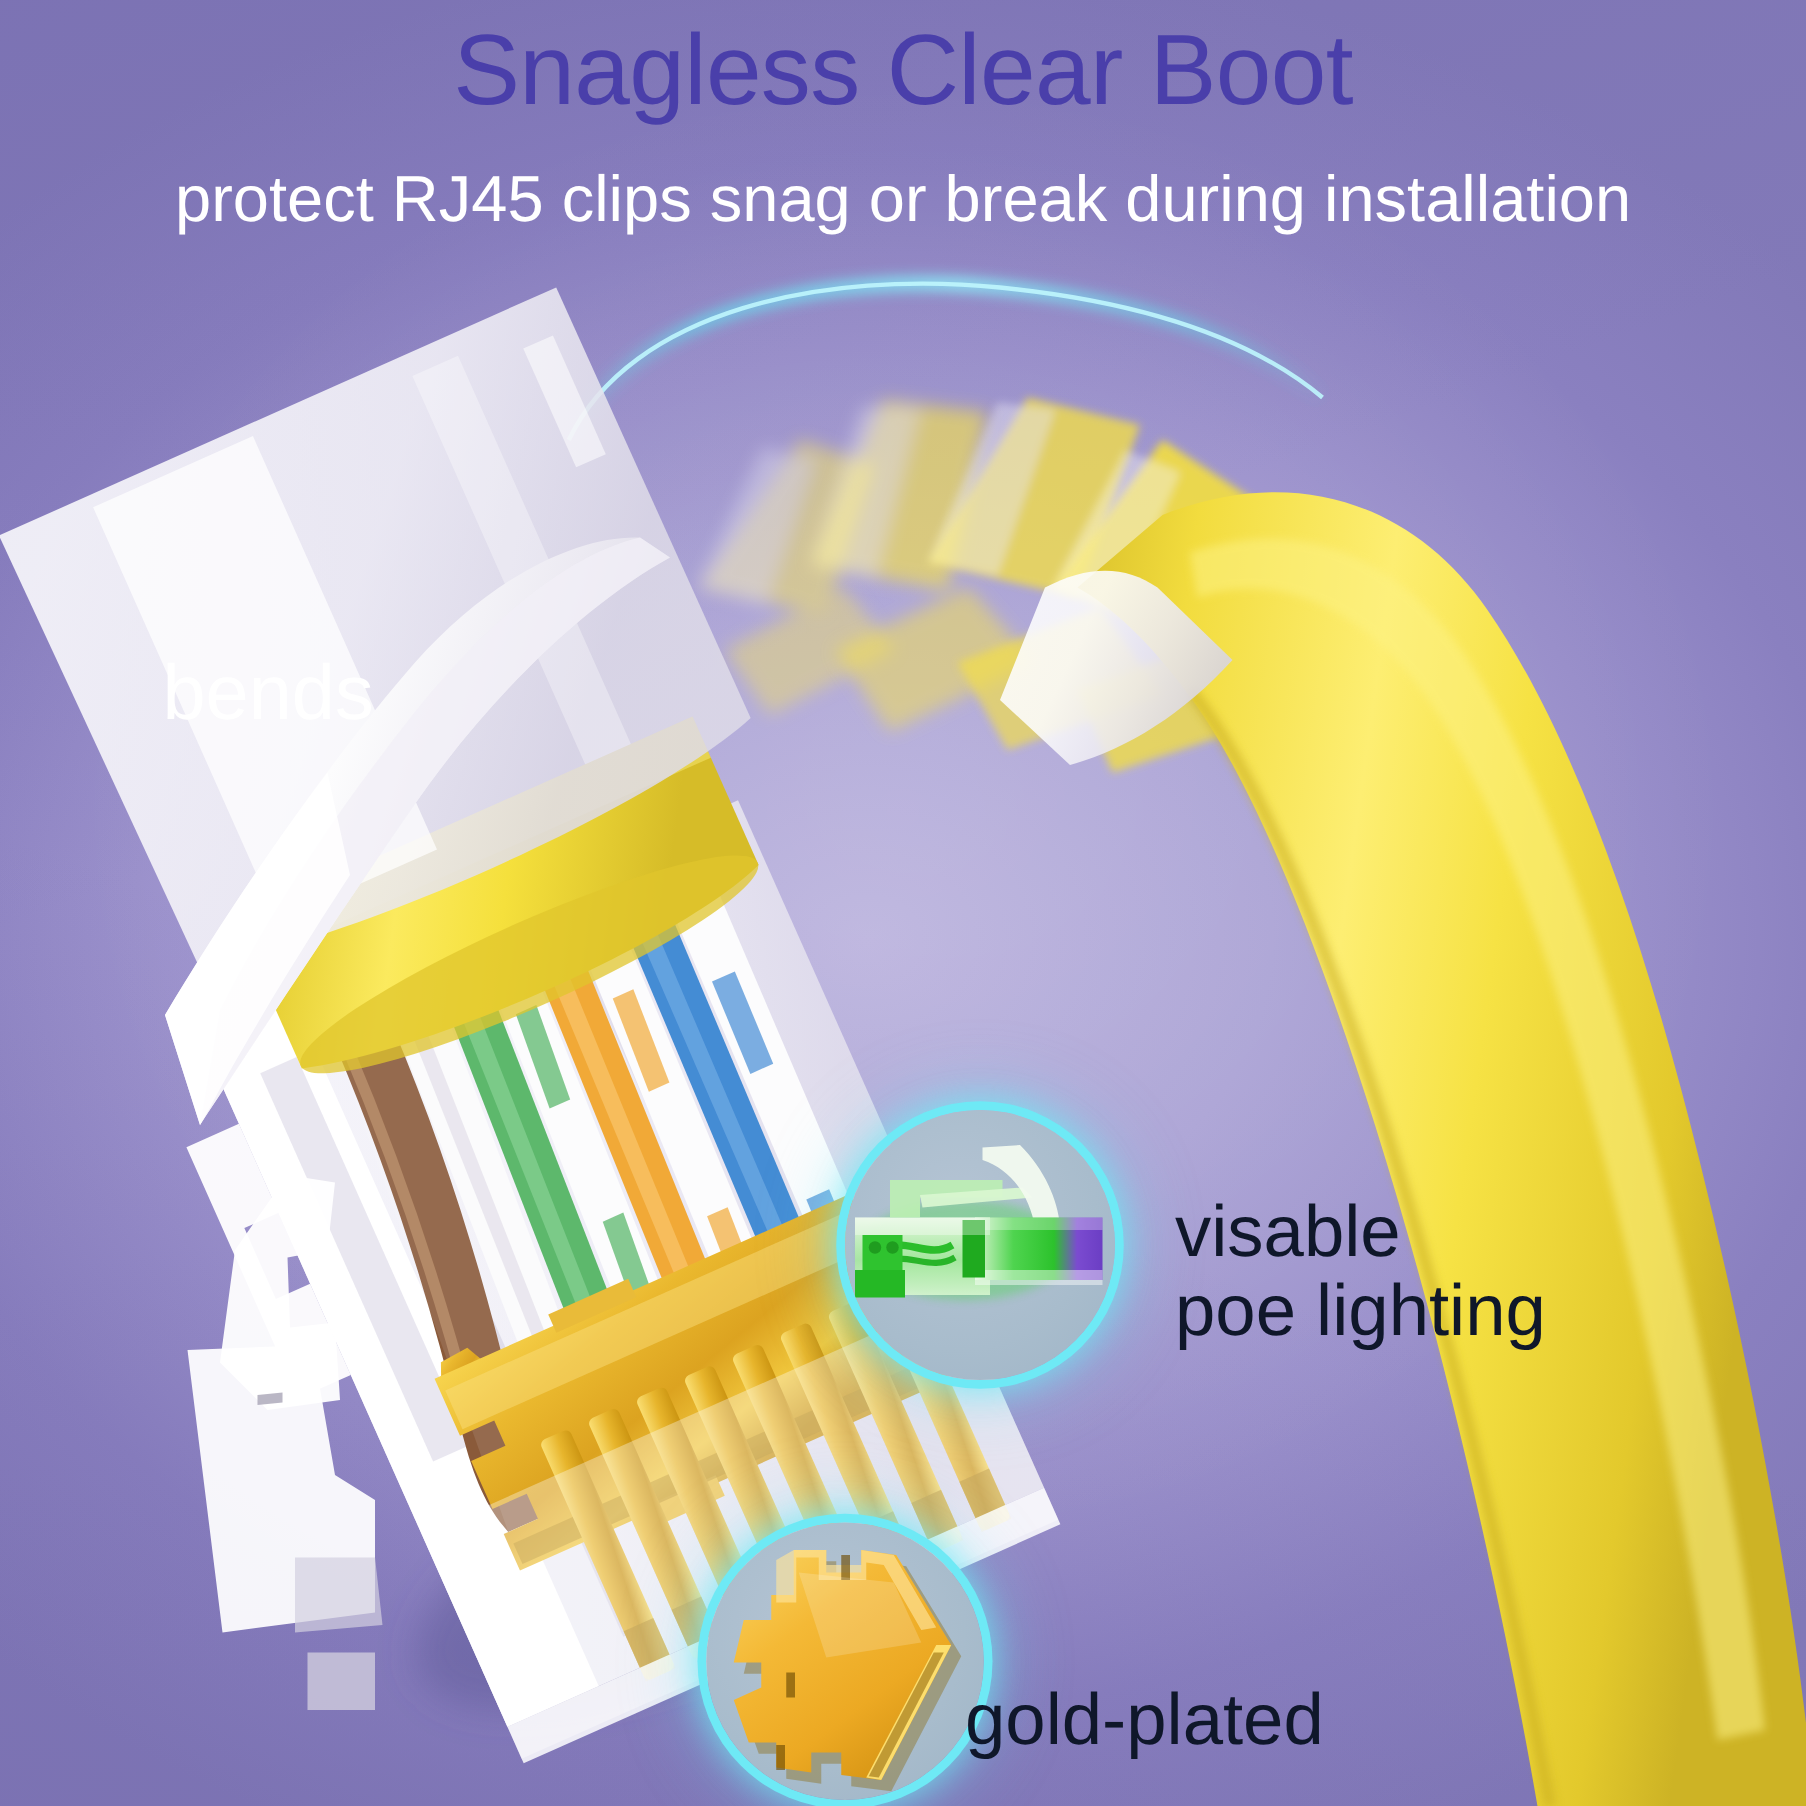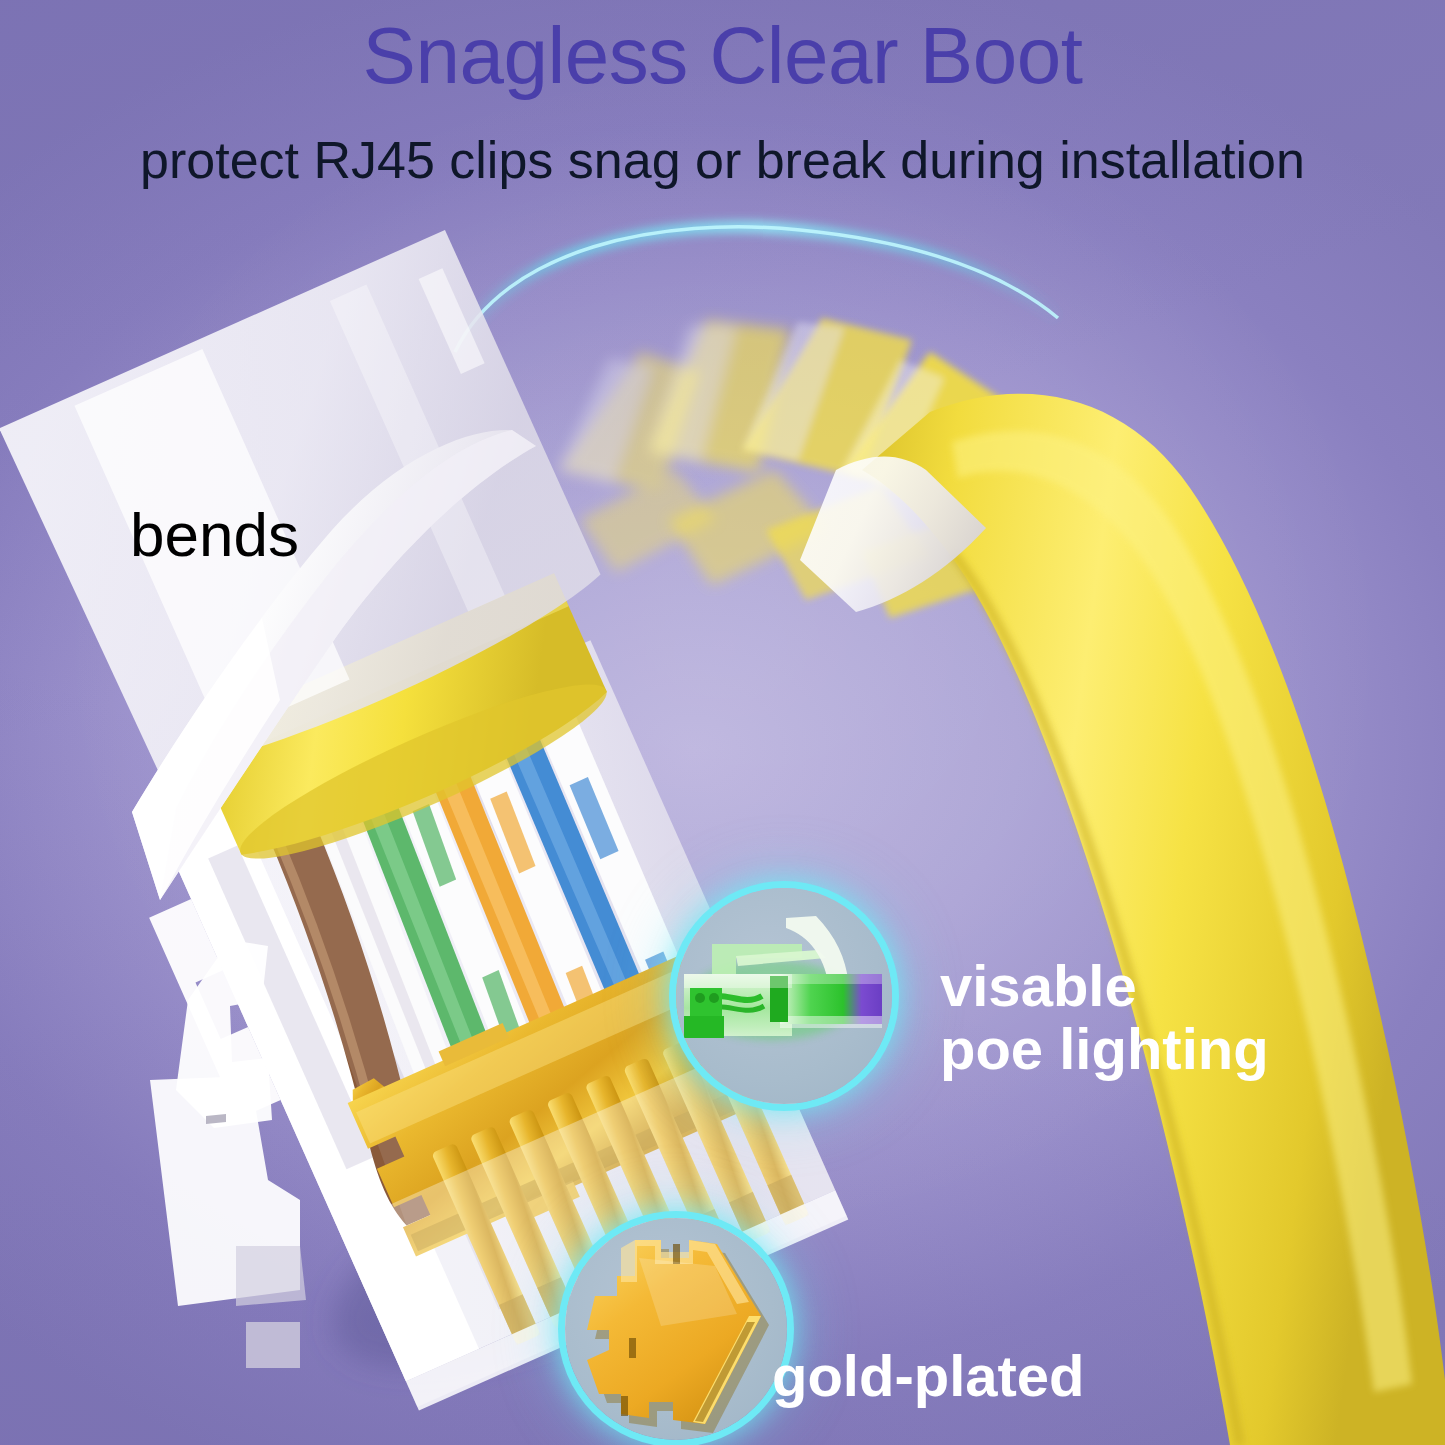--- a/index.html
+++ b/index.html
@@ -37,51 +37,51 @@
     color: #4a3faa;
     font-weight: 400;
     line-height: 1.04;
     white-space: nowrap;
   }
   .subtitle {
     position: absolute;
     left: 0; right: 0; top: 133px;
     text-align: center;
     font-size: 52px;
-    color: #0f172a;
+    color: #ffffff;
     font-weight: 400;
     line-height: 1.05;
     white-space: nowrap;
   }
   .bignum {
     position: absolute;
     left: 48px; top: 330px;
     font-size: 152px;
     line-height: 1;
     font-weight: 400;
     color: #3fd9f7;
     text-shadow: 0 0 22px rgba(63,217,247,0.55), 0 0 48px rgba(63,217,247,0.30);
     letter-spacing: -2px;
   }
   .bends {
     position: absolute;
-    left: 130px; top: 504px;
+    left: 130px; top: 524px;
     font-size: 62px;
     line-height: 1;
-    color: #000000;
+    color: #ffffff;
     font-weight: 400;
   }
 
   
   .feat-label {
     position: absolute;
-    color: #ffffff;
+    color: #0f172a;
     font-size: 58px;
     line-height: 1.08;
-    font-weight: 700;
+    font-weight: 400;
     white-space: pre-line;
   }
   #poe-label { left: 940px; top: 955px; }
   #gold-label { left: 772px; top: 1345px; }
 
   
   .badge {
     position: absolute;
     border-radius: 50%;
     background: radial-gradient(circle at 42% 38%, #b5c4d4 0%, #a8bccc 60%, #9fb4c6 100%);

